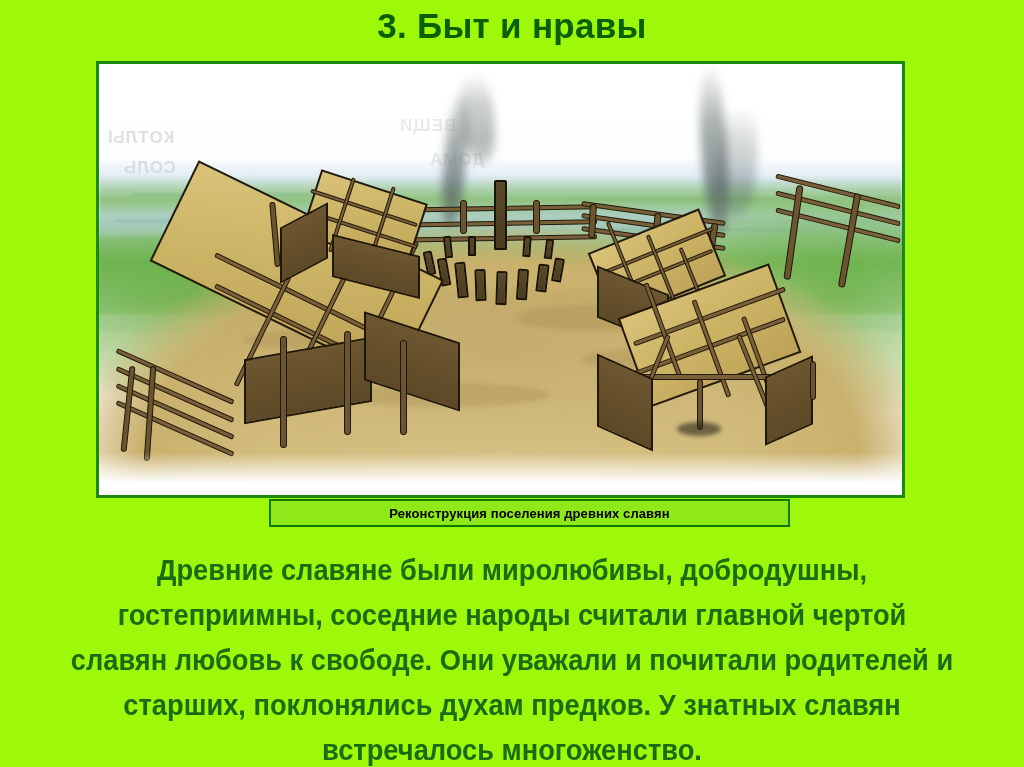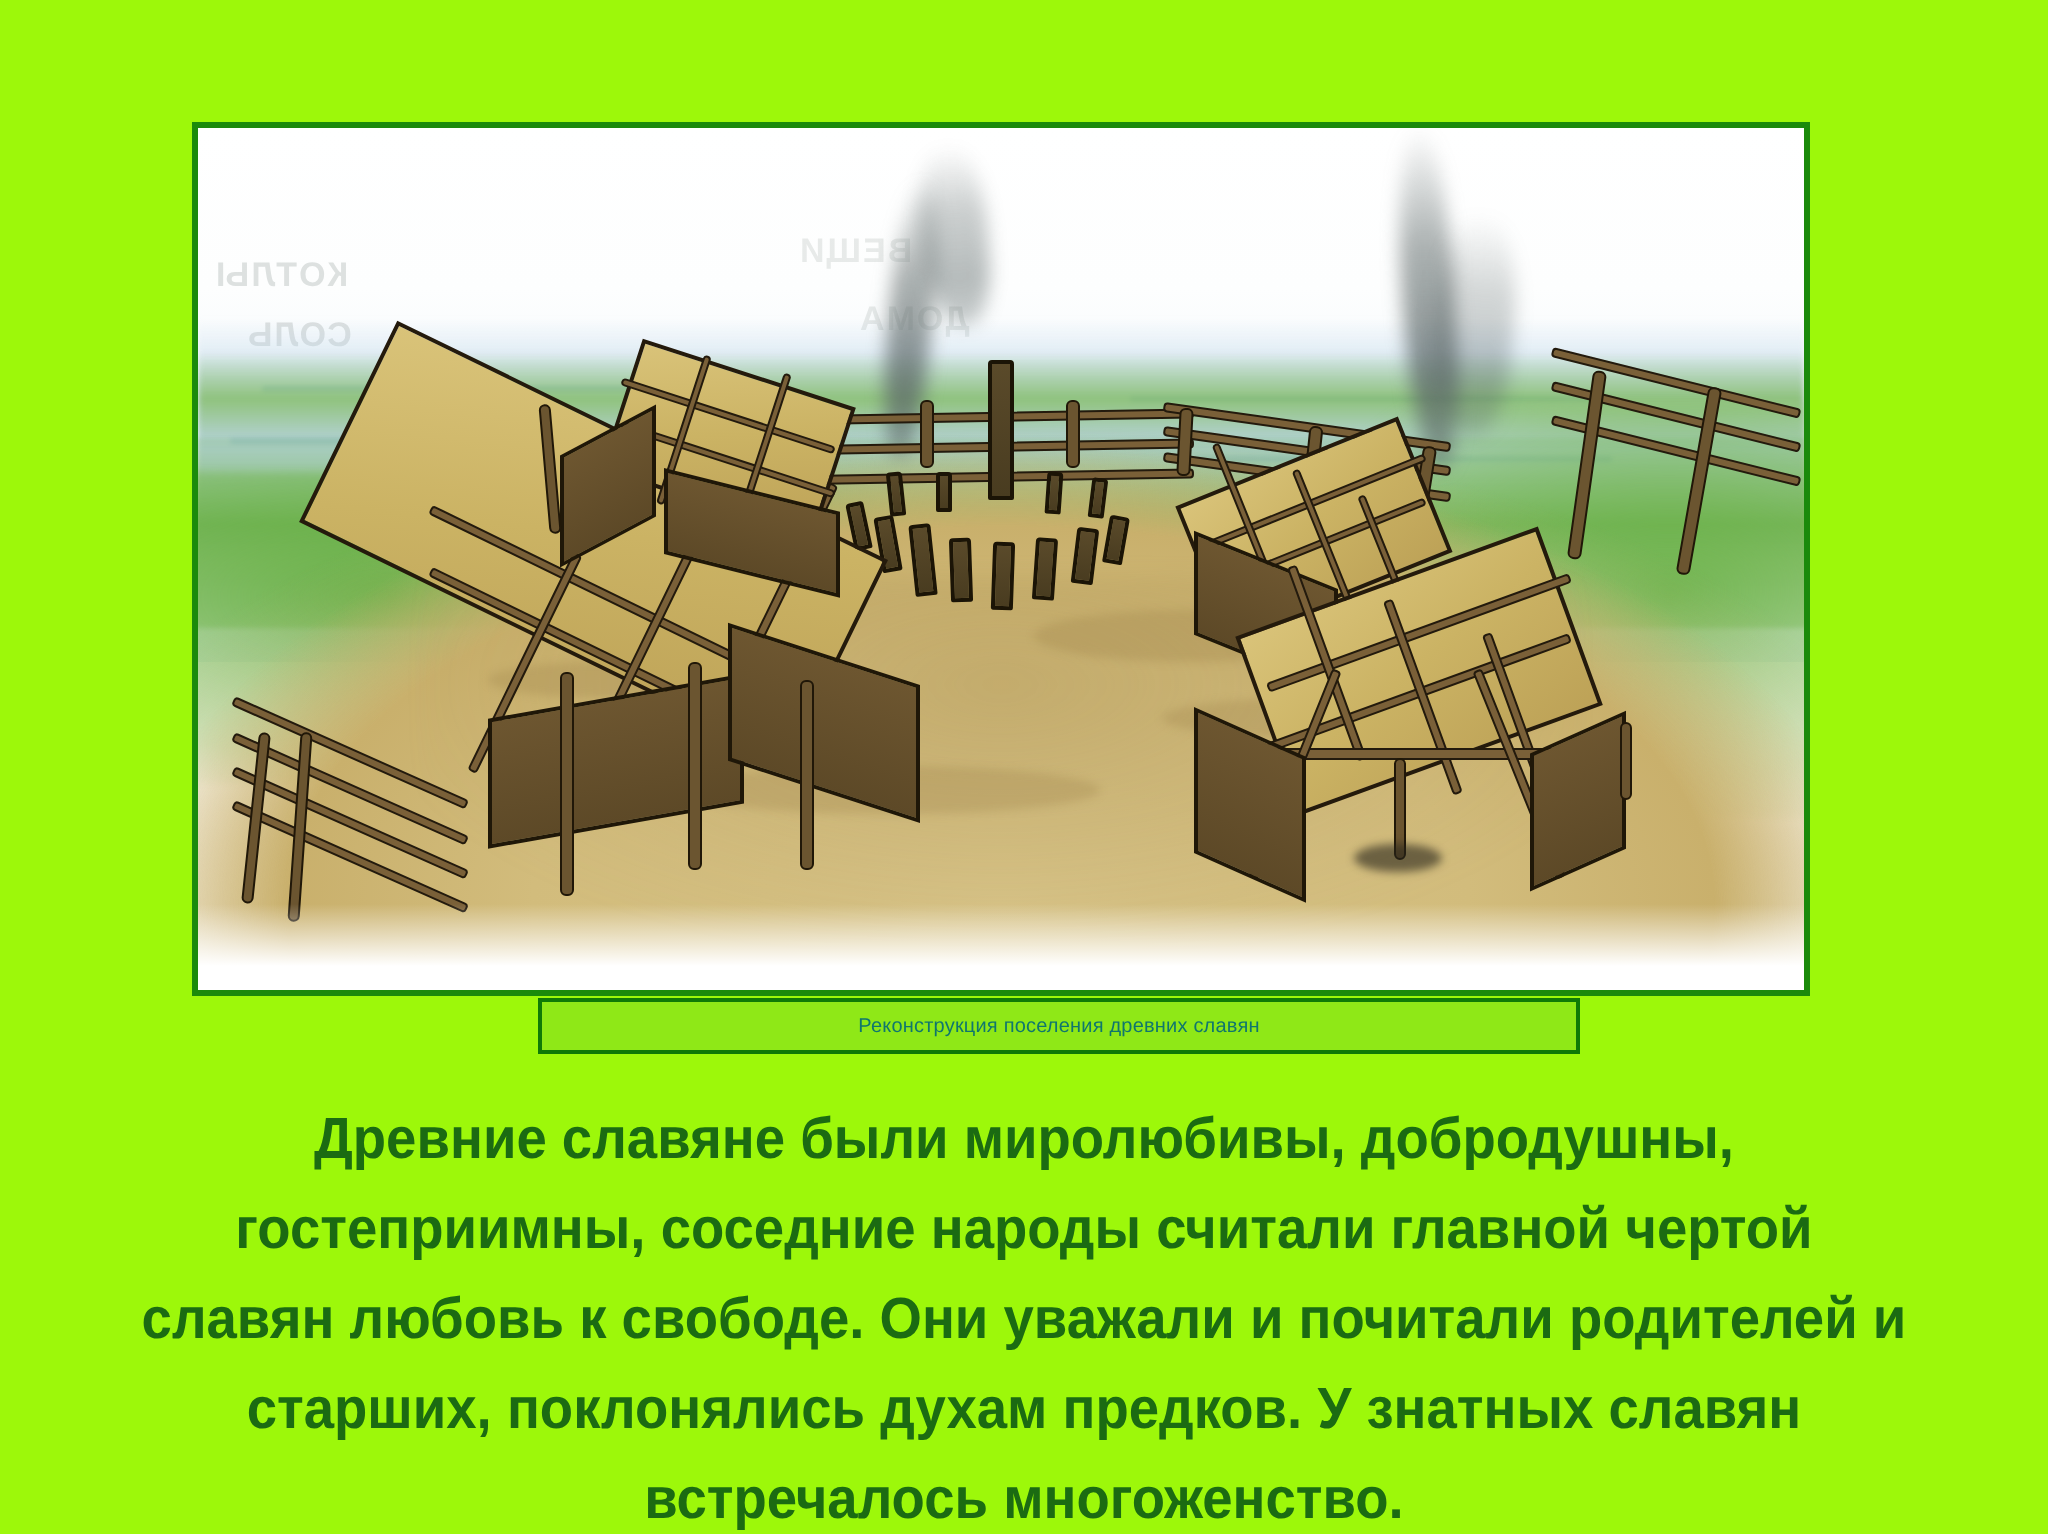--- a/index.html
+++ b/index.html
@@ -202,23 +202,23 @@
     width: 521px;
     height: 28px;
     background: #8fe817;
     border: 2px solid #0f7a06;
     box-sizing: border-box;
     display: flex;
     align-items: center;
     justify-content: center;
   }
   #caption-text {
-    font-size: 10px;
-    font-weight: normal;
-    color: #0f766e;
+    font-size: 13px;
+    font-weight: bold;
+    color: #000000;
     white-space: nowrap;
     letter-spacing: 0.1px;
   }
 
   
   #body-text {
     position: absolute;
     left: 42px;
     top: 548px;
     width: 940px;
@@ -230,20 +230,21 @@
     font-family: "Liberation Sans Narrow", "Liberation Sans", sans-serif;
     transform: scaleX(0.94);
     transform-origin: 50% 0;
   }
 </style>
 </head>
 <body>
 
 <div id="slide">
 
+  <div id="slide-title">3. Быт и нравы</div>
 
   <div id="picture-frame">
     <div id="illustration">
 
       <div class="sky"></div>
 
       <div class="bleed l1">КОТЛЫ</div>
       <div class="bleed l2">СОЛЬ</div>
       <div class="bleed l3">ВЕЩИ</div>
       <div class="bleed l4">ДОМА</div>

